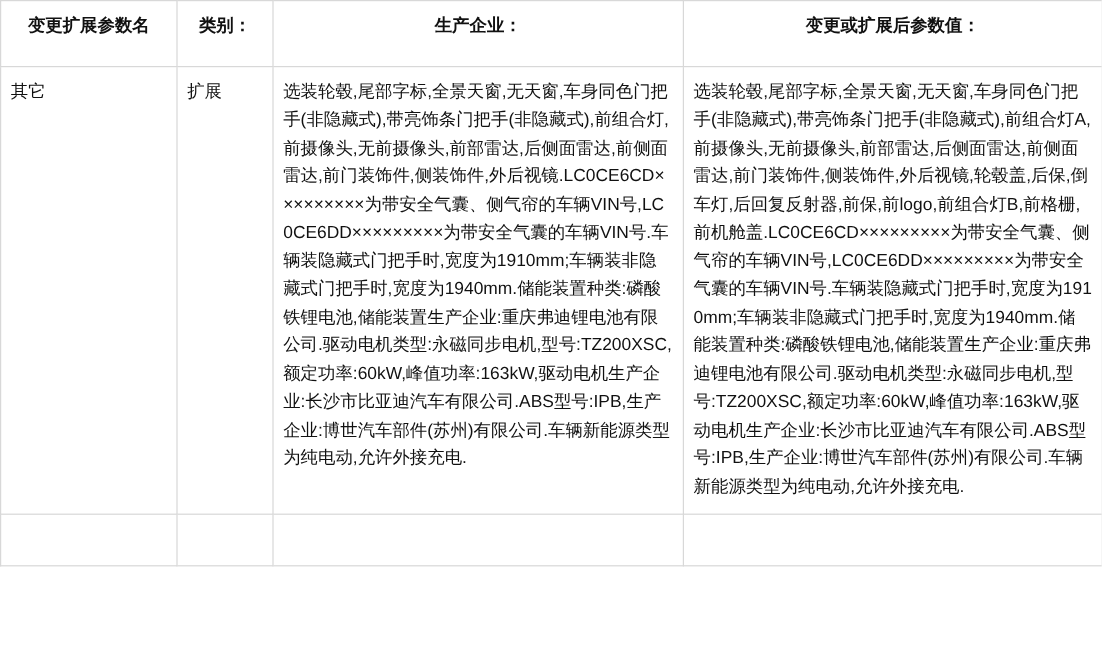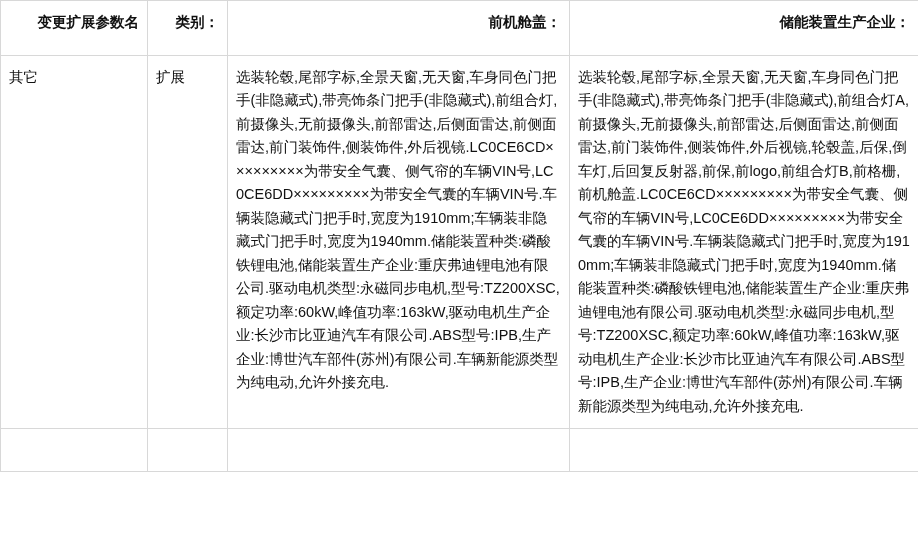--- a/index.html
+++ b/index.html
@@ -24,21 +24,21 @@
     border: 1px solid #d8d8d8;
     vertical-align: top;
     padding: 10px 8px 10px 8px;
     font-size: 14.5px;
     line-height: 1.62;
     font-weight: normal;
     word-break: break-all;
     overflow-wrap: anywhere;
   }
   table.param-table th {
-    text-align: right;
+    text-align: center;
     font-weight: bold;
     background: #ffffff;
   }
   
   col.c1 { width: 147px; }
   col.c2 { width: 80px; }
   col.c3 { width: 342px; }
   col.c4 { width: 349px; }
 
   .header-row th {
@@ -68,22 +68,22 @@
   <colgroup>
     <col class="c1">
     <col class="c2">
     <col class="c3">
     <col class="c4">
   </colgroup>
   <thead>
     <tr class="header-row">
       <th>变更扩展参数名</th>
       <th>类别：</th>
-      <th>前机舱盖：</th>
-      <th>储能装置生产企业：</th>
+      <th>生产企业：</th>
+      <th>变更或扩展后参数值：</th>
     </tr>
   </thead>
   <tbody>
     <tr>
       <td class="cell-cat">其它</td>
       <td class="cell-type">扩展</td>
       <td class="body-cell">选装轮毂,尾部字标,全景天窗,无天窗,车身同色门把手(非隐藏式),带亮饰条门把手(非隐藏式),前组合灯,前摄像头,无前摄像头,前部雷达,后侧面雷达,前侧面雷达,前门装饰件,侧装饰件,外后视镜.LC0CE6CD×××××××××为带安全气囊、侧气帘的车辆VIN号,LC0CE6DD×××××××××为带安全气囊的车辆VIN号.车辆装隐藏式门把手时,宽度为1910mm;车辆装非隐藏式门把手时,宽度为1940mm.储能装置种类:磷酸铁锂电池,储能装置生产企业:重庆弗迪锂电池有限公司.驱动电机类型:永磁同步电机,型号:TZ200XSC,额定功率:60kW,峰值功率:163kW,驱动电机生产企业:长沙市比亚迪汽车有限公司.ABS型号:IPB,生产企业:博世汽车部件(苏州)有限公司.车辆新能源类型为纯电动,允许外接充电.</td>
       <td class="body-cell">选装轮毂,尾部字标,全景天窗,无天窗,车身同色门把手(非隐藏式),带亮饰条门把手(非隐藏式),前组合灯A,前摄像头,无前摄像头,前部雷达,后侧面雷达,前侧面雷达,前门装饰件,侧装饰件,外后视镜,轮毂盖,后保,倒车灯,后回复反射器,前保,前logo,前组合灯B,前格栅,前机舱盖.LC0CE6CD×××××××××为带安全气囊、侧气帘的车辆VIN号,LC0CE6DD×××××××××为带安全气囊的车辆VIN号.车辆装隐藏式门把手时,宽度为1910mm;车辆装非隐藏式门把手时,宽度为1940mm.储能装置种类:磷酸铁锂电池,储能装置生产企业:重庆弗迪锂电池有限公司.驱动电机类型:永磁同步电机,型号:TZ200XSC,额定功率:60kW,峰值功率:163kW,驱动电机生产企业:长沙市比亚迪汽车有限公司.ABS型号:IPB,生产企业:博世汽车部件(苏州)有限公司.车辆新能源类型为纯电动,允许外接充电.</td>
     </tr>
     <tr class="spacer-row">

